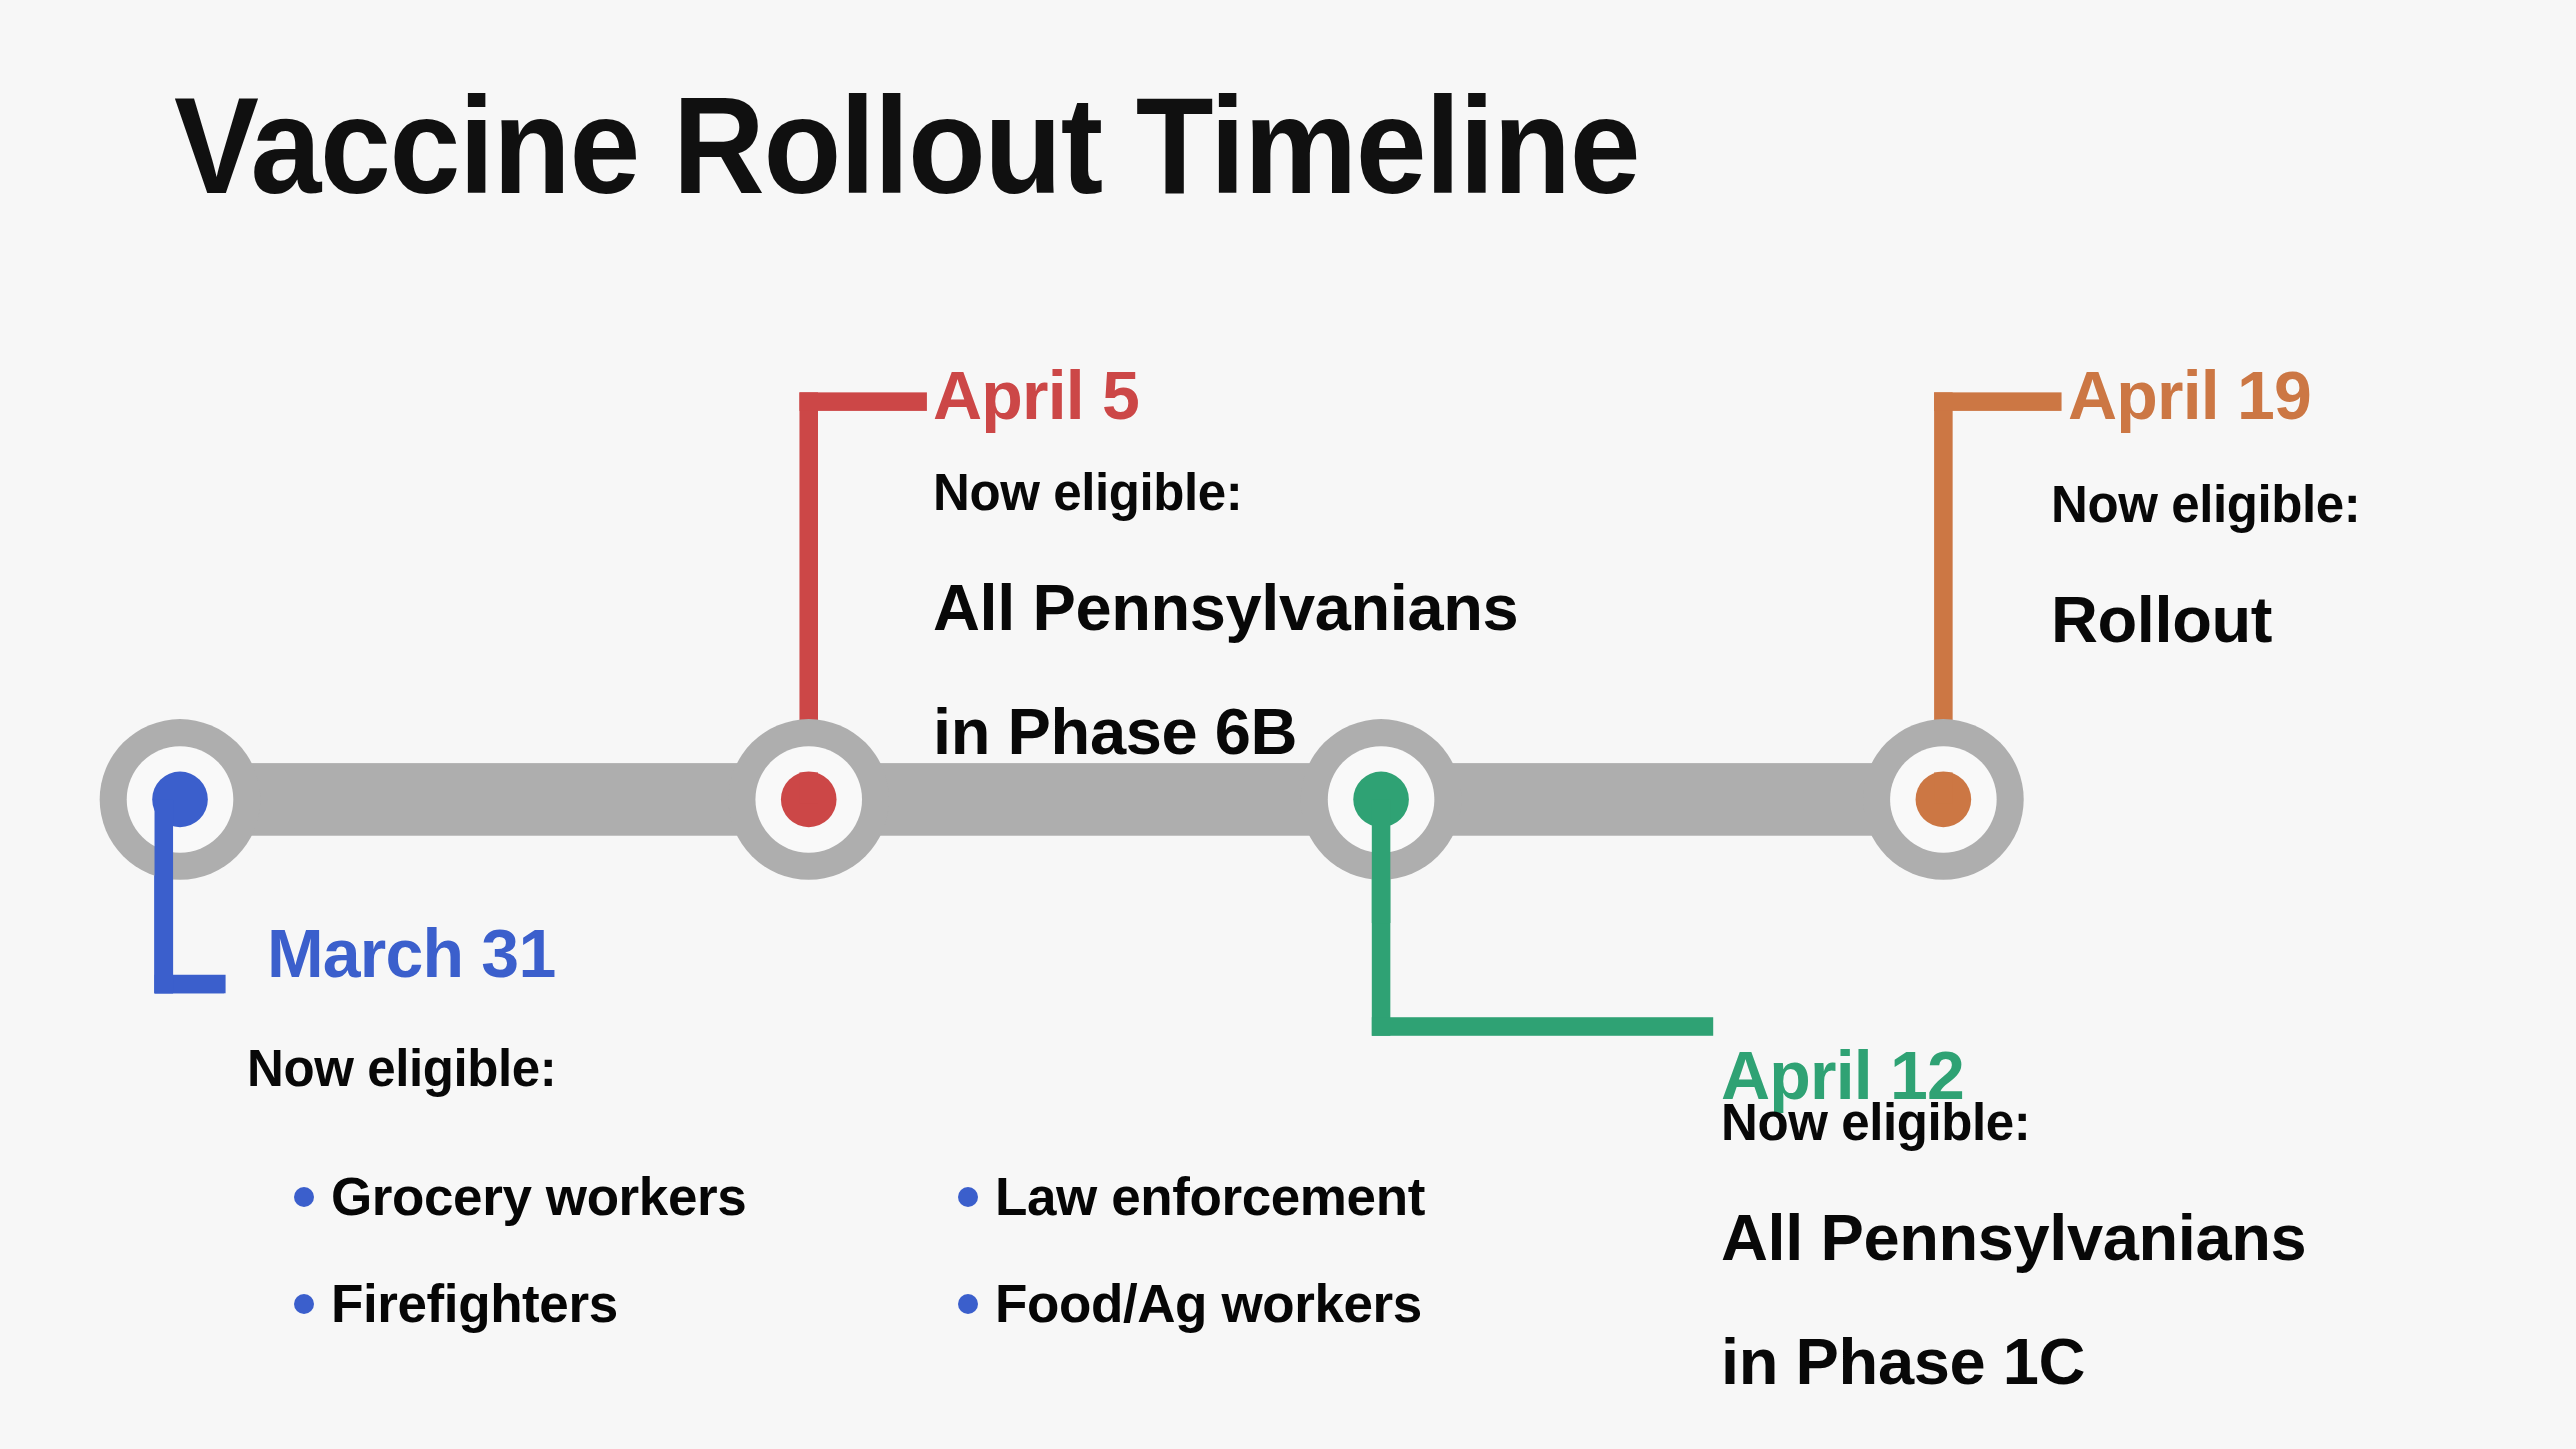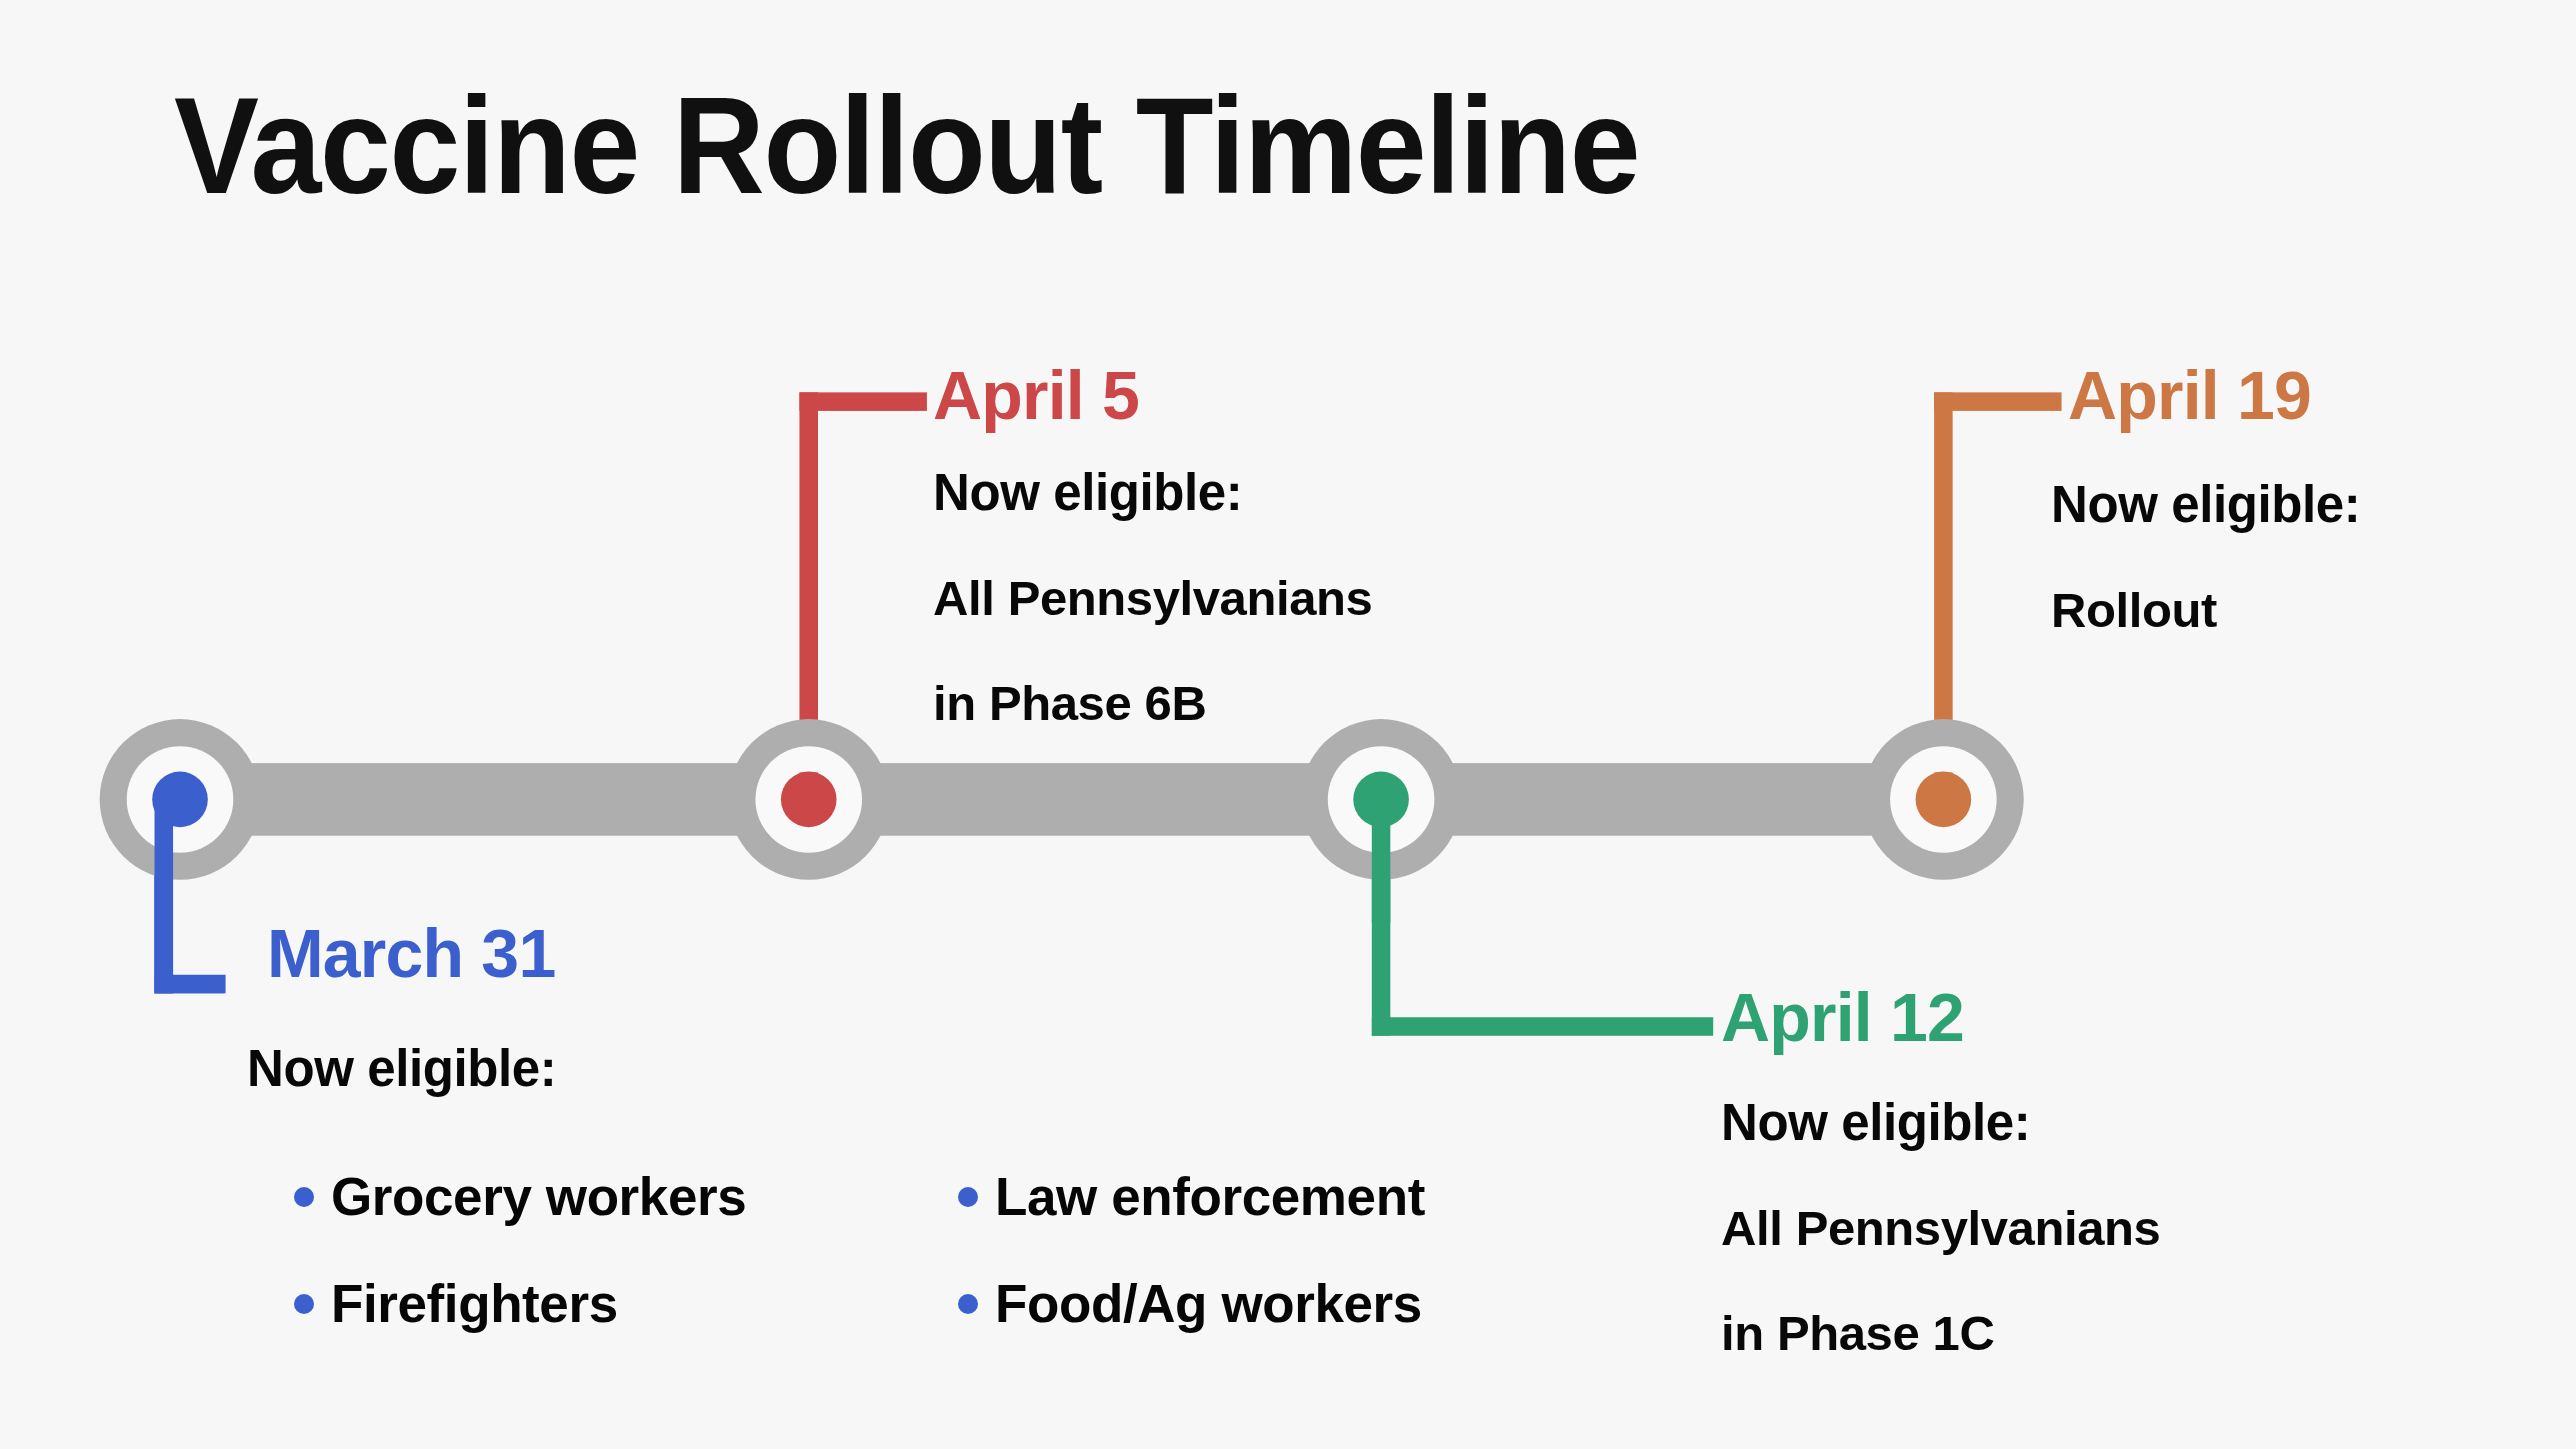--- a/index.html
+++ b/index.html
@@ -61,21 +61,21 @@
     line-height: 1.16;
     white-space: nowrap;
   }
   .elig-head {
     font-size: 51px;
     font-weight: 800;
     letter-spacing: -0.4px;
     margin-bottom: 9.3px;
   }
   .elig-line {
-    font-size: 49px;
+    font-size: 65px;
     font-weight: 600;
     letter-spacing: -0.4px;
     margin-top: 48px;
   }
 
   
   #march-bullets {
     position: absolute;
     left: 294px;
     top: 1143px;
@@ -183,21 +183,21 @@
   </div>
 
   <div class="date-label" style="left:933px; top:361px; color:#cc4747;">April 5</div>
 
   <div class="elig-block" style="left:933px; top:463px;">
     <div class="elig-head">Now eligible:</div>
     <div class="elig-line">All Pennsylvanians</div>
     <div class="elig-line">in Phase 6B</div>
   </div>
 
-  <div class="date-label" style="left:1721px; top:983px; color:#2fa274;">April 12</div>
+  <div class="date-label" style="left:1721px; top:1041px; color:#2fa274;">April 12</div>
 
   <div class="elig-block" style="left:1721px; top:1093px;">
     <div class="elig-head">Now eligible:</div>
     <div class="elig-line">All Pennsylvanians</div>
     <div class="elig-line">in Phase 1C</div>
   </div>
 
   <div class="date-label" style="left:2068px; top:361px; color:#cc7744;">April 19</div>
 
   <div class="elig-block" style="left:2051px; top:475px;">

